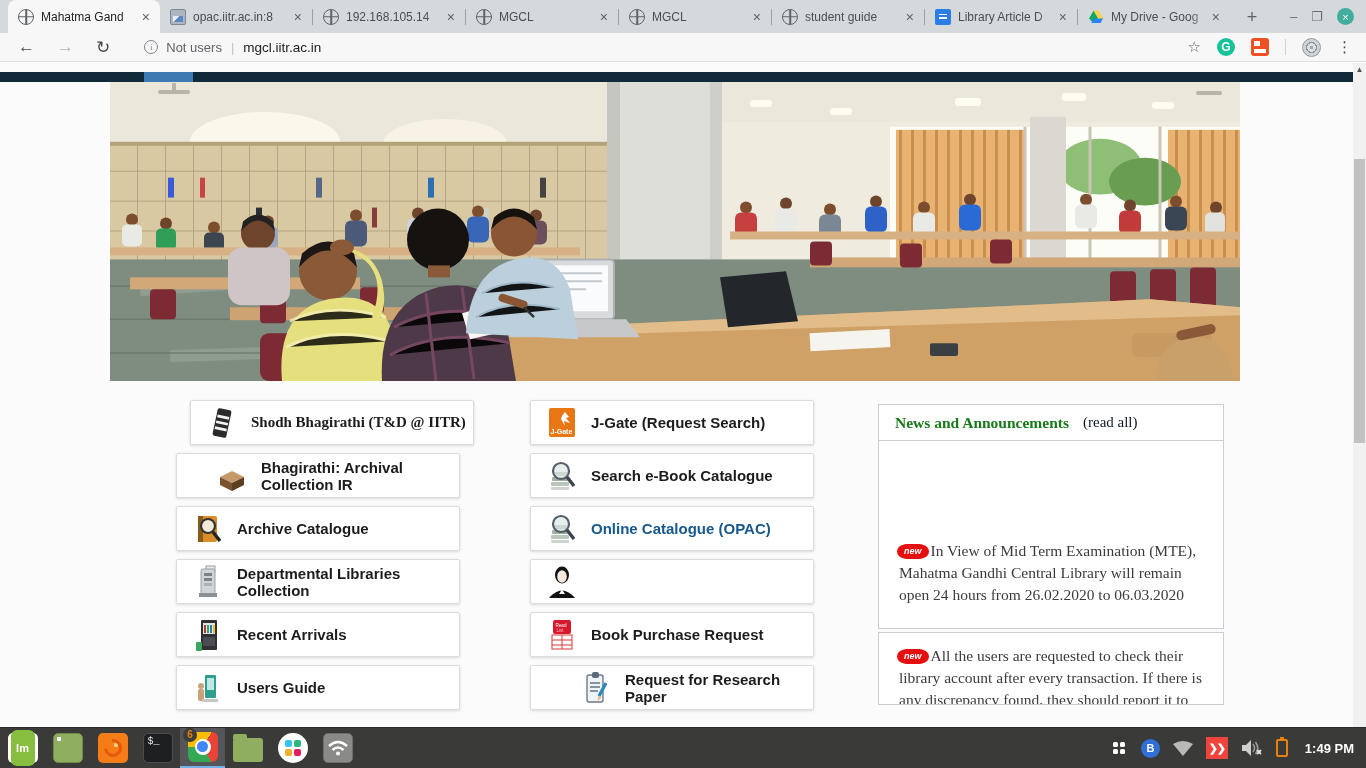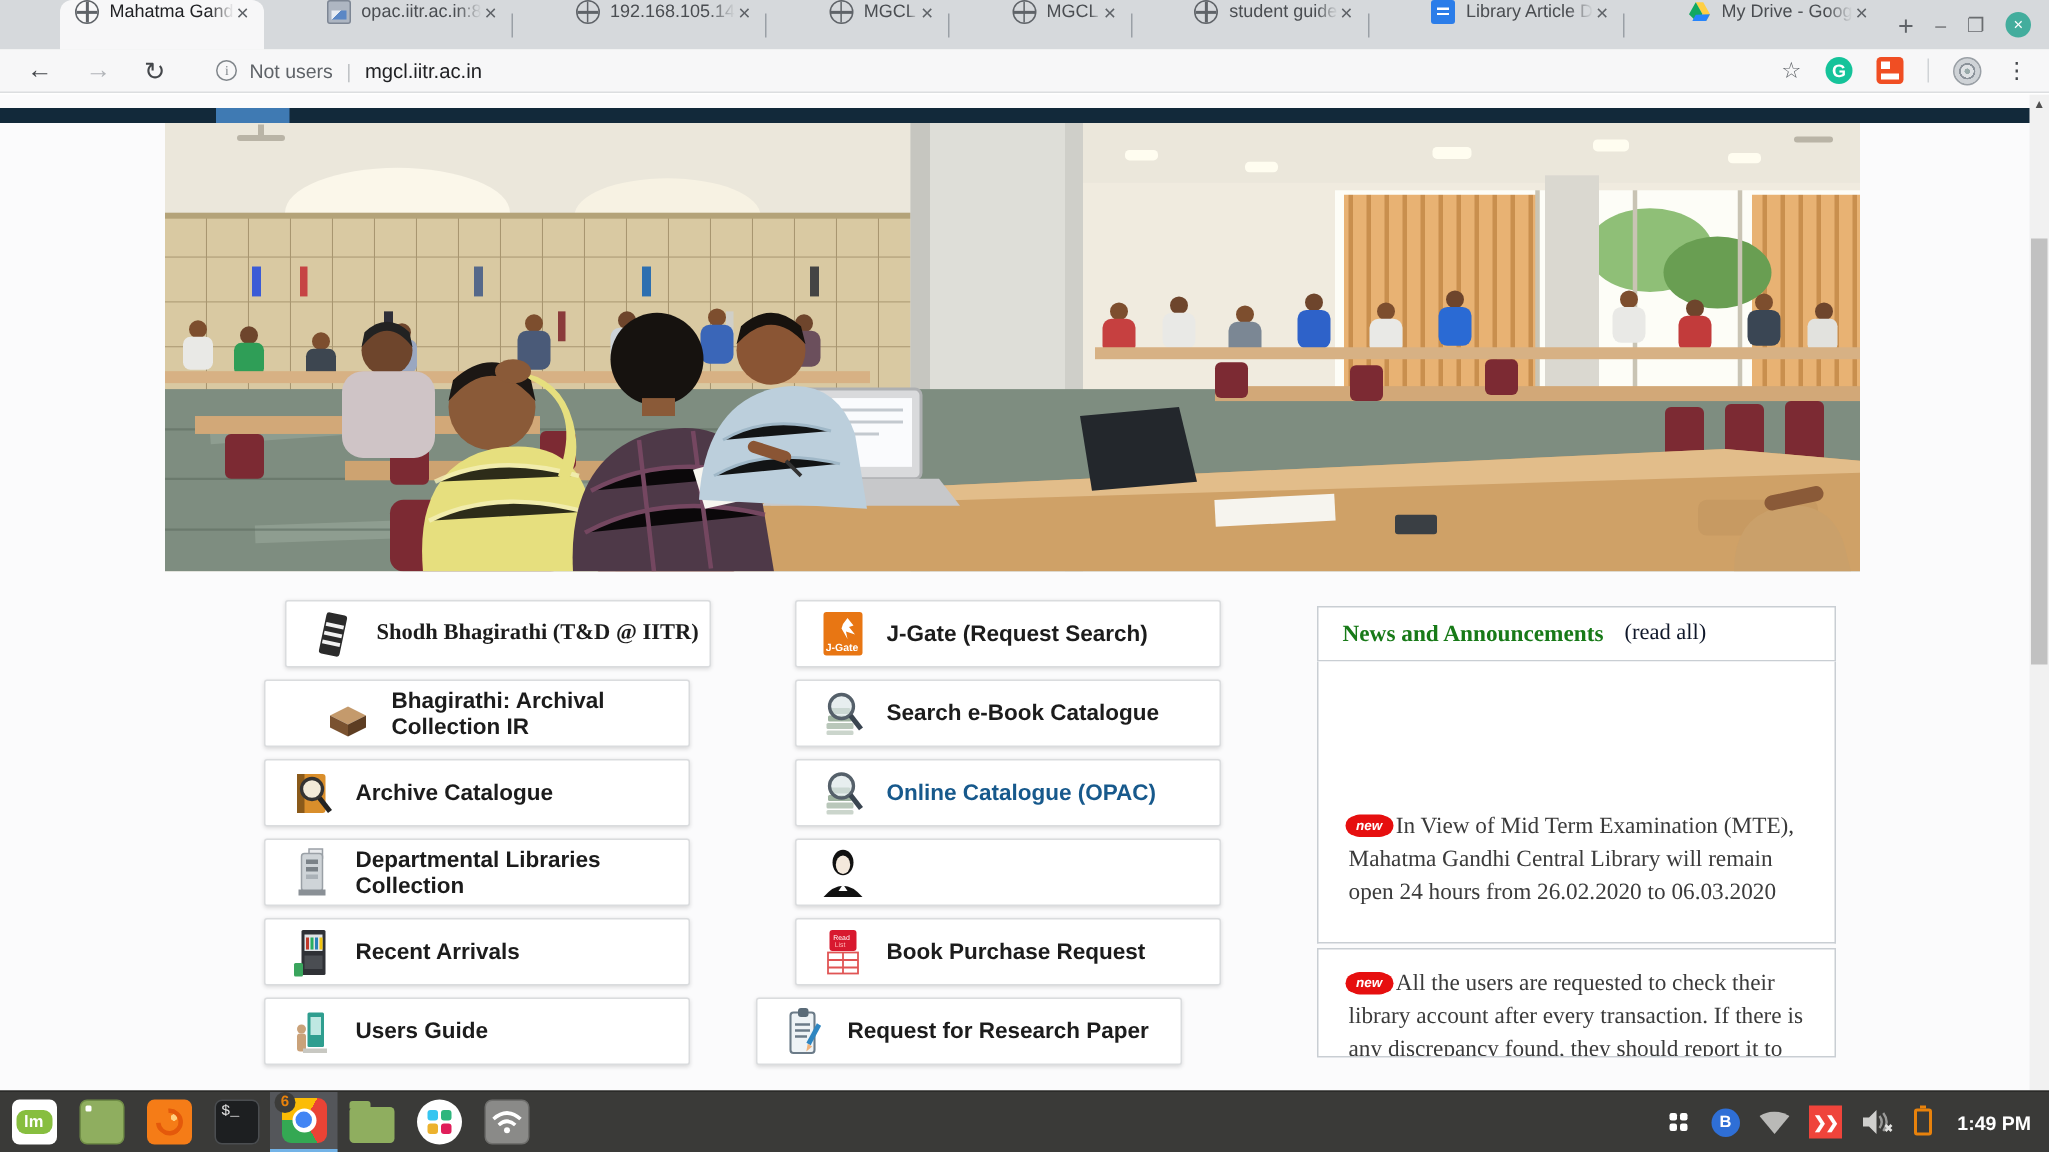--- a/index.html
+++ b/index.html
@@ -1,20 +1,20 @@
 <!DOCTYPE html>
 <html><head>
 <meta charset="utf-8">
 <style>
   * { margin:0; padding:0; box-sizing:border-box; }
   html,body { width:1366px; height:768px; overflow:hidden; font-family:"Liberation Sans",sans-serif; background:#fff; }
 
   
   .tabstrip { position:absolute; left:0; top:0; width:1366px; height:33px; background:#d6d9dc; display:flex; align-items:flex-end; padding-left:8px; }
-  .tab { position:relative; height:33px; width:152px; display:flex; padding:0 8px 0 10px; font-size:12px; color:#4a4d51; cursor:default;margin-left:32px; }
+  .tab { position:relative; height:33px; width:152px; display:flex; align-items:center; padding:0 8px 0 10px; font-size:12px; color:#4a4d51; cursor:default; }
   .tab.active { background:#f7f7f8; border-radius:8px 8px 0 0; color:#202124; }
   .tab .title { flex:1; white-space:nowrap; overflow:hidden; margin-left:7px; -webkit-mask-image:linear-gradient(90deg,#000 80%,transparent); mask-image:linear-gradient(90deg,#000 80%,transparent); }
   .tab .close { font-size:14px; color:#5f6368; padding:0 2px; }
   .tab-sep { width:1px; height:16px; background:#9aa0a6; margin-bottom:8px; }
   .fav { width:16px; height:16px; flex:none; border-radius:50%; position:relative; }
   .fav.globe { border:1.5px solid #5f6368; }
   .fav.globe::before { content:""; position:absolute; left:50%; top:0; bottom:0; width:1.5px; background:#5f6368; transform:translateX(-50%); }
   .fav.globe::after { content:""; position:absolute; top:50%; left:0; right:0; height:1.5px; background:#5f6368; transform:translateY(-50%); }
   .fav.image { border-radius:2px; background:#aeb6c2; border:1px solid #7d8694; }
   .fav.image::after { content:""; position:absolute; left:2px; right:2px; bottom:2px; height:6px; background:linear-gradient(135deg,#e8ecf2 40%,#5b87c5 41%); }
@@ -74,21 +74,21 @@
   .scrollbar { position:absolute; right:0; top:0; width:13px; height:664px; background:#f1f1f1; }
   .scroll-up { position:absolute; top:2px; left:0; width:13px; text-align:center; font-size:8px; color:#505050; }
   .scroll-thumb { position:absolute; top:96px; left:1px; width:11px; height:284px; background:#c1c1c1; }
 
   
   .taskbar { position:absolute; left:0; top:727px; width:1366px; height:41px; background:#3a3a38; border-top:1px solid #2a2a28; display:flex; align-items:center; }
   .slot { width:45px; height:41px; display:flex; align-items:center; justify-content:center; position:relative; }
   .slot.current { background:#54565a; border-bottom:3px solid #73b3e7; }
   .lic { width:30px; height:30px; border-radius:5px; position:relative; }
   .ic-mint { background:#fff; display:flex; align-items:center; justify-content:center; }
-  .ic-mint .leaf { width:24px; height:16px; border-radius:6px; background:#87be3f; color:#fff; font-weight:bold; font-size:11px; display:flex; align-items:center; justify-content:center; }
+  .ic-mint .leaf { width:24px; height:36px; border-radius:6px; background:#87be3f; color:#fff; font-weight:bold; font-size:11px; display:flex; align-items:center; justify-content:center; }
   .ic-desk { background:#8fae5f; border:1px solid #6f8c46; }
   .ic-desk::before { content:""; position:absolute; left:3px; top:3px; width:4px; height:4px; background:#fff; border-radius:1px; }
   .ic-ff { background:radial-gradient(circle at 60% 40%, #ffd07f 8%, #f57c17 9% 100%); }
   .ic-ff::after { content:""; position:absolute; inset:6px; border:3px solid #e4590b; border-left-color:transparent; border-radius:50%; transform:rotate(40deg); }
   .ic-term { background:#1d1f21; border:1px solid #4a4d50; color:#e8e8e8; font-size:10px; font-family:"Liberation Mono",monospace; padding:2px 0 0 4px; }
   .ic-chrome { background:conic-gradient(from 150deg, #34a853 0 120deg, #fbbc05 0 240deg, #ea4335 0 360deg); border-radius:6px; }
   .ic-chrome::before { content:""; position:absolute; inset:7px; background:#fff; border-radius:50%; }
   .ic-chrome::after { content:""; position:absolute; inset:9.5px; background:#4285f4; border-radius:50%; }
   .badge6 { position:absolute; left:3px; top:0px; width:14px; height:14px; border-radius:50%; background:#3c3c3a; color:#e8820c; font-size:10px; font-weight:bold; display:flex; align-items:center; justify-content:center; z-index:2; }
   .ic-folder { background:#8fae5f; border-radius:3px; margin-top:4px; height:24px; }
@@ -540,21 +540,21 @@
             <rect x="6" y="18" width="20" height="14" fill="#fff" stroke="#e05555" stroke-width="1.2"></rect>
             <line x1="6" y1="23" x2="26" y2="23" stroke="#e05555" stroke-width="1.2"></line>
             <line x1="6" y1="28" x2="26" y2="28" stroke="#e05555" stroke-width="1.2"></line>
             <line x1="16" y1="18" x2="16" y2="32" stroke="#e05555" stroke-width="1.2"></line>
             <rect x="7" y="3" width="18" height="14" rx="2" fill="#d8182f"></rect>
             <text x="9.5" y="9.5" font-size="4.6" fill="#fff" font-family="Liberation Sans,sans-serif">Read</text>
             <text x="10.5" y="14.5" font-size="4.6" fill="#ffb3b3" font-family="Liberation Sans,sans-serif">List</text>
           </svg></span>
         <span class="qlabel">Book Purchase Request</span>
       </div>
-      <div class="qbtn" style="left: 504px; top: 602px;">
+      <div class="qbtn" style="left: 530px; top: 602px; padding-left: 34px;">
         <span class="qicon"><svg viewBox="0 0 32 36">
             <rect x="7" y="5" width="16" height="27" rx="2" fill="#eef3f6" stroke="#6b7b88" stroke-width="1.4"></rect>
             <rect x="12" y="2" width="7" height="6" rx="2" fill="#5a6b78"></rect>
             <g stroke="#6b7b88" stroke-width="1.6">
               <line x1="10" y1="13" x2="20" y2="13"></line>
               <line x1="10" y1="17" x2="20" y2="17"></line>
               <line x1="10" y1="21" x2="18" y2="21"></line>
             </g>
             <line x1="26" y1="13" x2="19" y2="26" stroke="#2e86c1" stroke-width="3.2"></line>
             <polygon points="17.5,31 18.5,25.8 21.5,27.6" fill="#f0b27a"></polygon>

